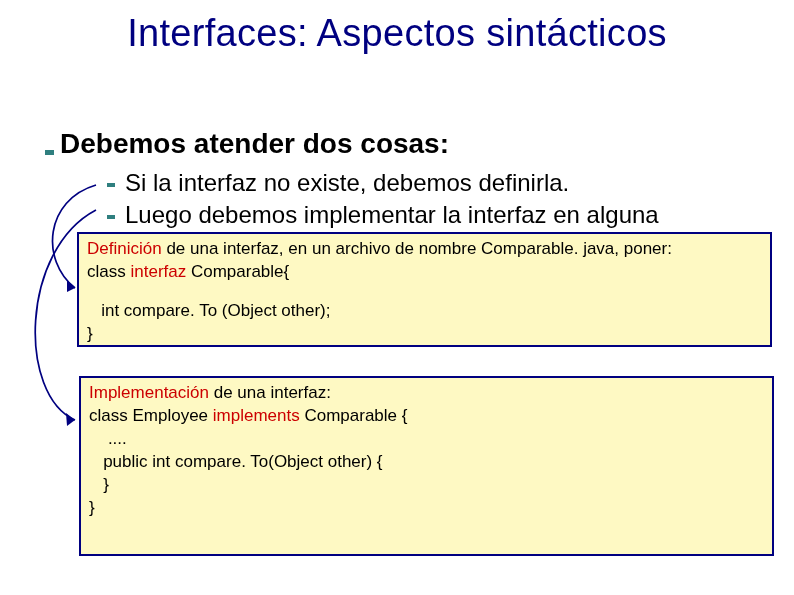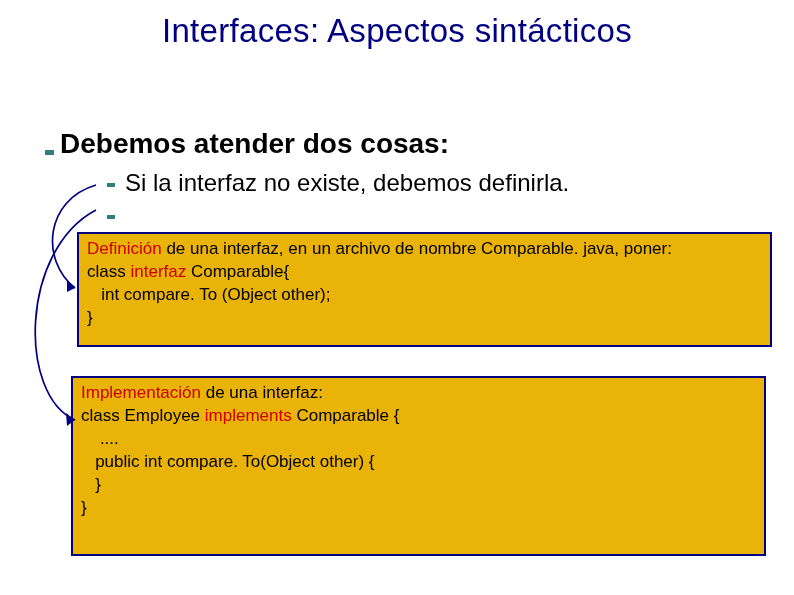--- a/index.html
+++ b/index.html
@@ -17,21 +17,21 @@
     width: 794px;
     height: 595px;
   }
   .title {
     position: absolute;
     top: 12px;
     left: 0;
     width: 100%;
     text-align: center;
     color: #000080;
-    font-size: 33px;
+    font-size: 38px;
     font-weight: 400;
     letter-spacing: 0.3px;
   }
   .bullet-lvl1 {
     position: absolute;
     top: 128px;
     left: 60px;
     font-size: 28px;
     color: #000;
     font-weight: bold;
@@ -70,35 +70,35 @@
   .clase-text {
     position: absolute;
     top: 232px;
     left: 112px;
     font-size: 24px;
     color: #000;
   }
   .box {
     position: absolute;
     border: 2px solid #000080;
-    background: #eab308;
+    background: #fef9c3;
     box-sizing: border-box;
     padding: 4px 23px 6px 8px;
     font-size: 17px;
     line-height: 1.35;
   }
   .box1 {
     top: 232px;
     left: 77px;
     width: 695px;
     height: 115px;
   }
   .box2 {
     top: 376px;
-    left: 71px;
+    left: 79px;
     width: 695px;
     height: 180px;
   }
   .red { color: #cc0000; }
   .svg-arrows {
     position: absolute;
     top: 0;
     left: 0;
     pointer-events: none;
   }
@@ -111,34 +111,34 @@
   <div class="title">Interfaces: Aspectos sintácticos</div>
 
   <div class="bullet-lvl1-marker"></div>
   <div class="bullet-lvl1">Debemos atender dos cosas:</div>
 
   <div class="sub-group">
     <div class="sub-indent">
       <span class="sub-marker"></span><span>Si la interfaz no existe, debemos definirla.</span>
     </div>
     <div class="sub-indent">
-      <span class="sub-marker"></span>
+      <span class="sub-marker"></span><span>Luego debemos implementar la interfaz en alguna</span>
     </div>
   </div>
 
   <div class="clase-text">clase.</div>
 
   <div class="box box1">
     <div>
       <span class="red">Definición</span><span> de una interfaz, en un archivo de nombre Comparable. java, poner:</span>
     </div>
     <div>
       <span>class </span><span class="red">interfaz</span><span> Comparable{</span>
     </div>
-    <div style="white-space: pre;">   int compare. To (Object other);</div>
+    <div style="white-space: pre; margin-top: 16px;">   int compare. To (Object other);</div>
     <div>}</div>
   </div>
 
   <div class="box box2">
     <div>
       <span class="red">Implementación</span><span> de una interfaz:</span>
     </div>
     <div>
       <span>class Employee </span><span class="red">implements</span><span> Comparable {</span>
     </div>

